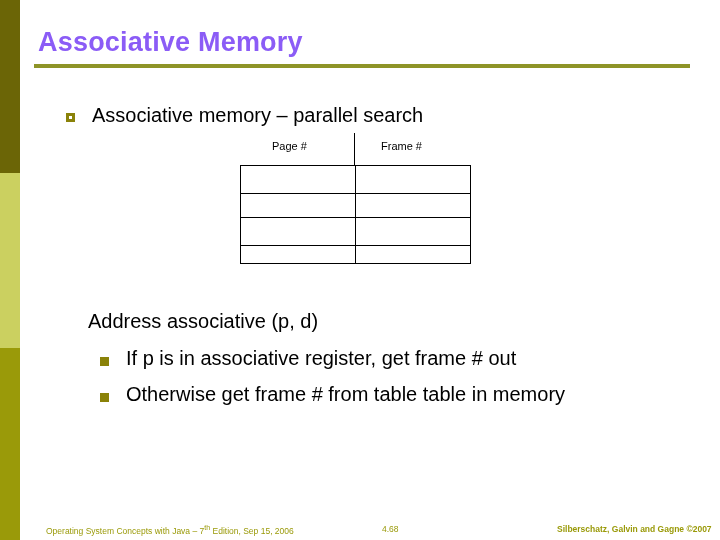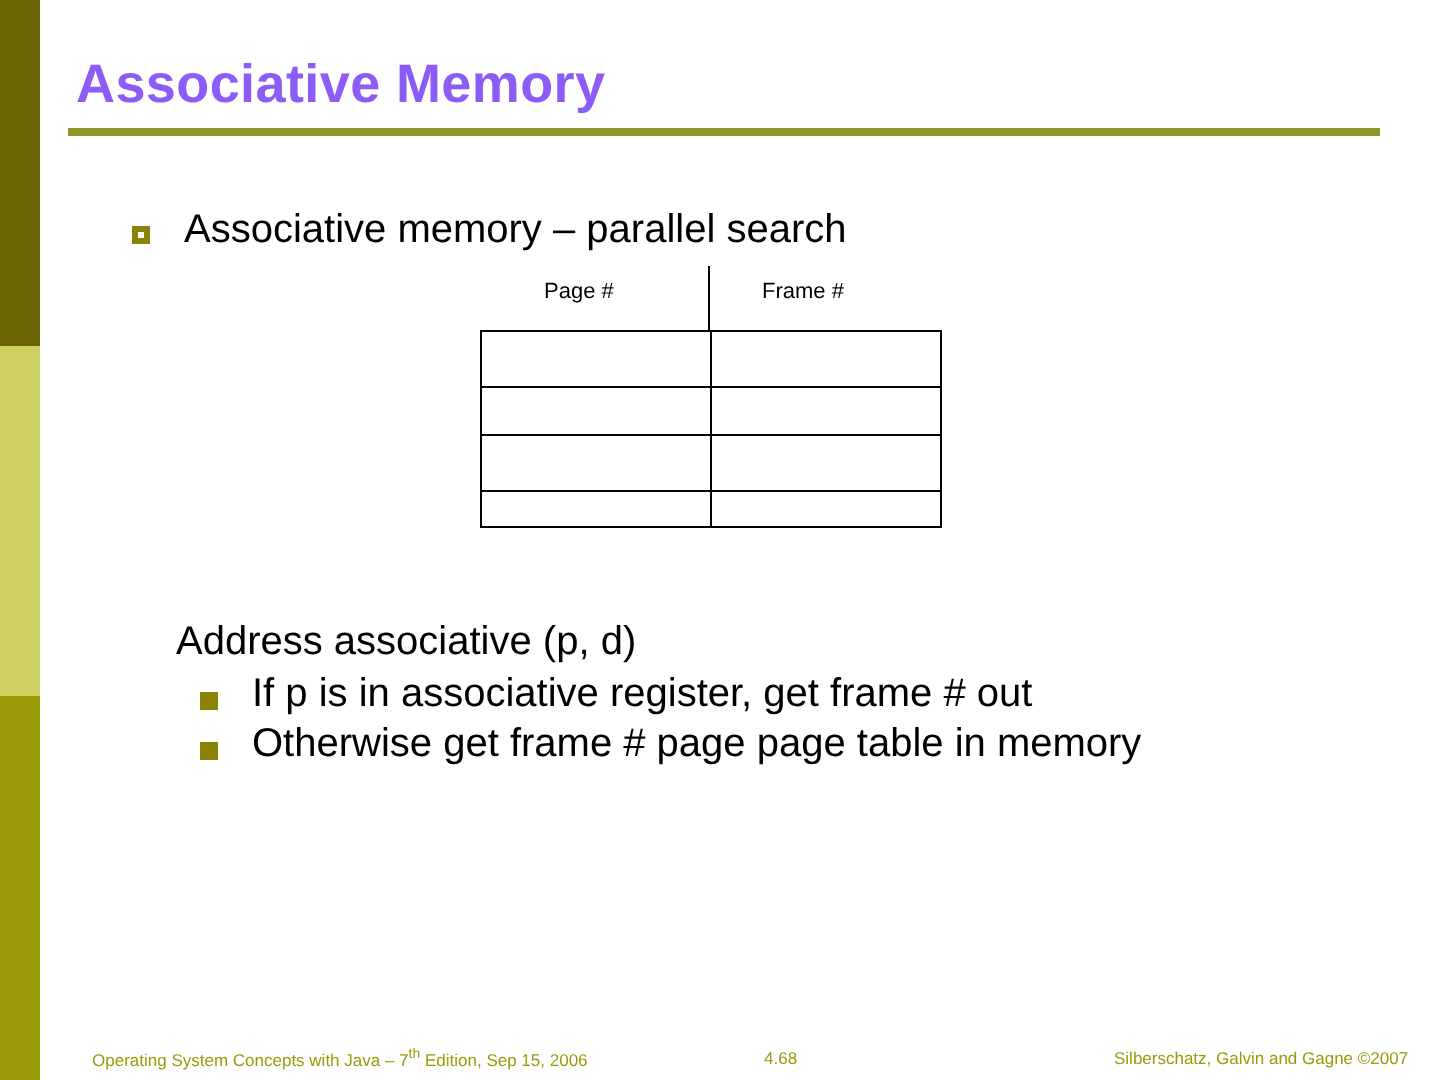--- a/index.html
+++ b/index.html
@@ -125,21 +125,21 @@
   }
   #translation-heading {
     font-size: 20px;
     color: #000000;
     line-height: 1.18;
     white-space: nowrap;
   }
   .sub-bullet-row {
     display: flex;
     align-items: flex-start;
-    margin-top: 2px;
+    margin-top: 13px;
     text-align: right;
   }
   .bullet-square-filled {
     width: 9px;
     height: 9px;
     background: #8a8209;
     margin-top: 10px;
     margin-left: 12px;
     flex: 0 0 auto;
   }
@@ -152,21 +152,21 @@
 
   
   .footer-text {
     position: absolute;
     font-size: 8.5px;
     color: #9a9a09;
     white-space: nowrap;
   }
   #footer-left   { left: 46px;  top: 524px; }
   #footer-center { left: 382px; top: 524px; }
-  #footer-right  { left: 557px; top: 524px; }
+  #footer-right  { left: 557px; top: 524px; font-weight: bold; }
   #footer-left sup { font-size: 7px; vertical-align: super; }
 </style>
 </head>
 <body>
 
 <div id="slide">
 
   <div class="band" id="band-top"></div>
   <div class="band" id="band-mid"></div>
   <div class="band" id="band-bottom"></div>
@@ -210,21 +210,21 @@
   <div id="translation-block">
     <div id="translation-heading">Address associative (p, d)</div>
 
     <div class="sub-bullet-row">
       <div class="bullet-square-filled"></div>
       <div class="sub-bullet-text">If p is in associative register, get frame # out</div>
     </div>
 
     <div class="sub-bullet-row">
       <div class="bullet-square-filled"></div>
-      <div class="sub-bullet-text">Otherwise get frame # page page table in memory</div>
+      <div class="sub-bullet-text">Otherwise get frame # from table table in memory</div>
     </div>
   </div>
 
   <div class="footer-text" id="footer-left"><span>Operating System Concepts with Java – 7</span><sup>th</sup><span> Edition, Sep 15, 2006</span></div>
   <div class="footer-text" id="footer-center">4.68</div>
   <div class="footer-text" id="footer-right">Silberschatz, Galvin and Gagne ©2007</div>
 
 </div>
 
 </body></html>

